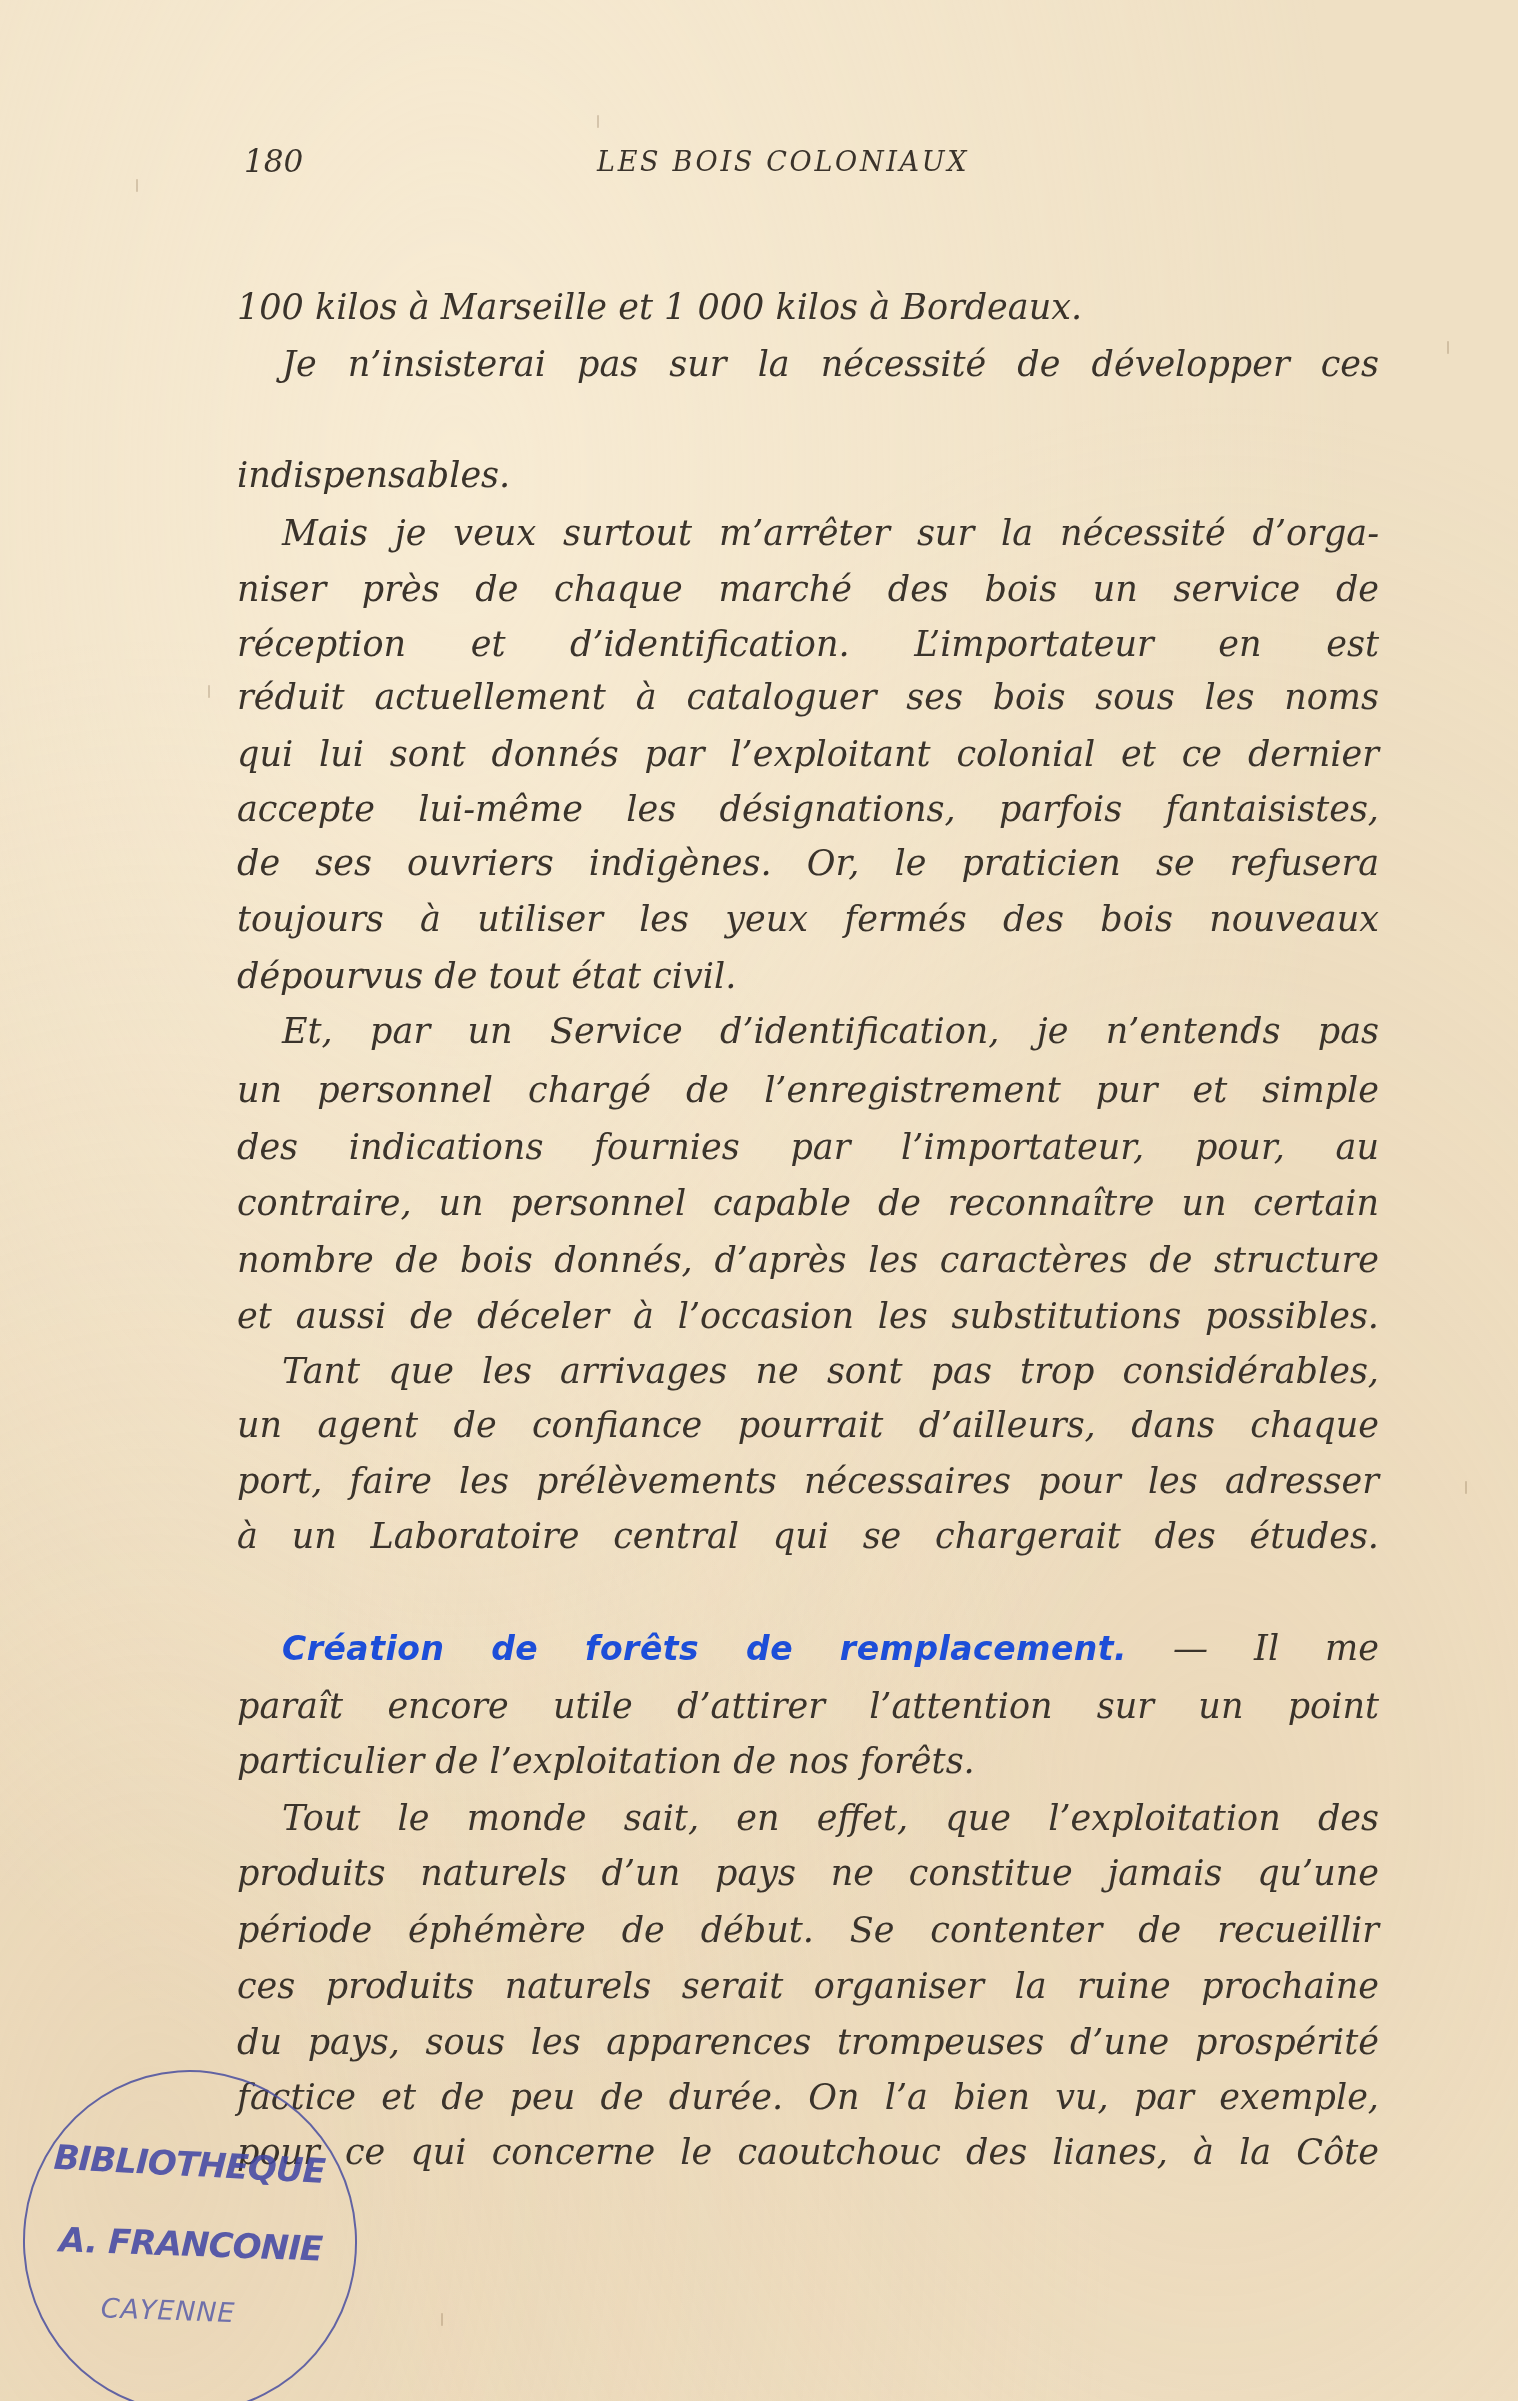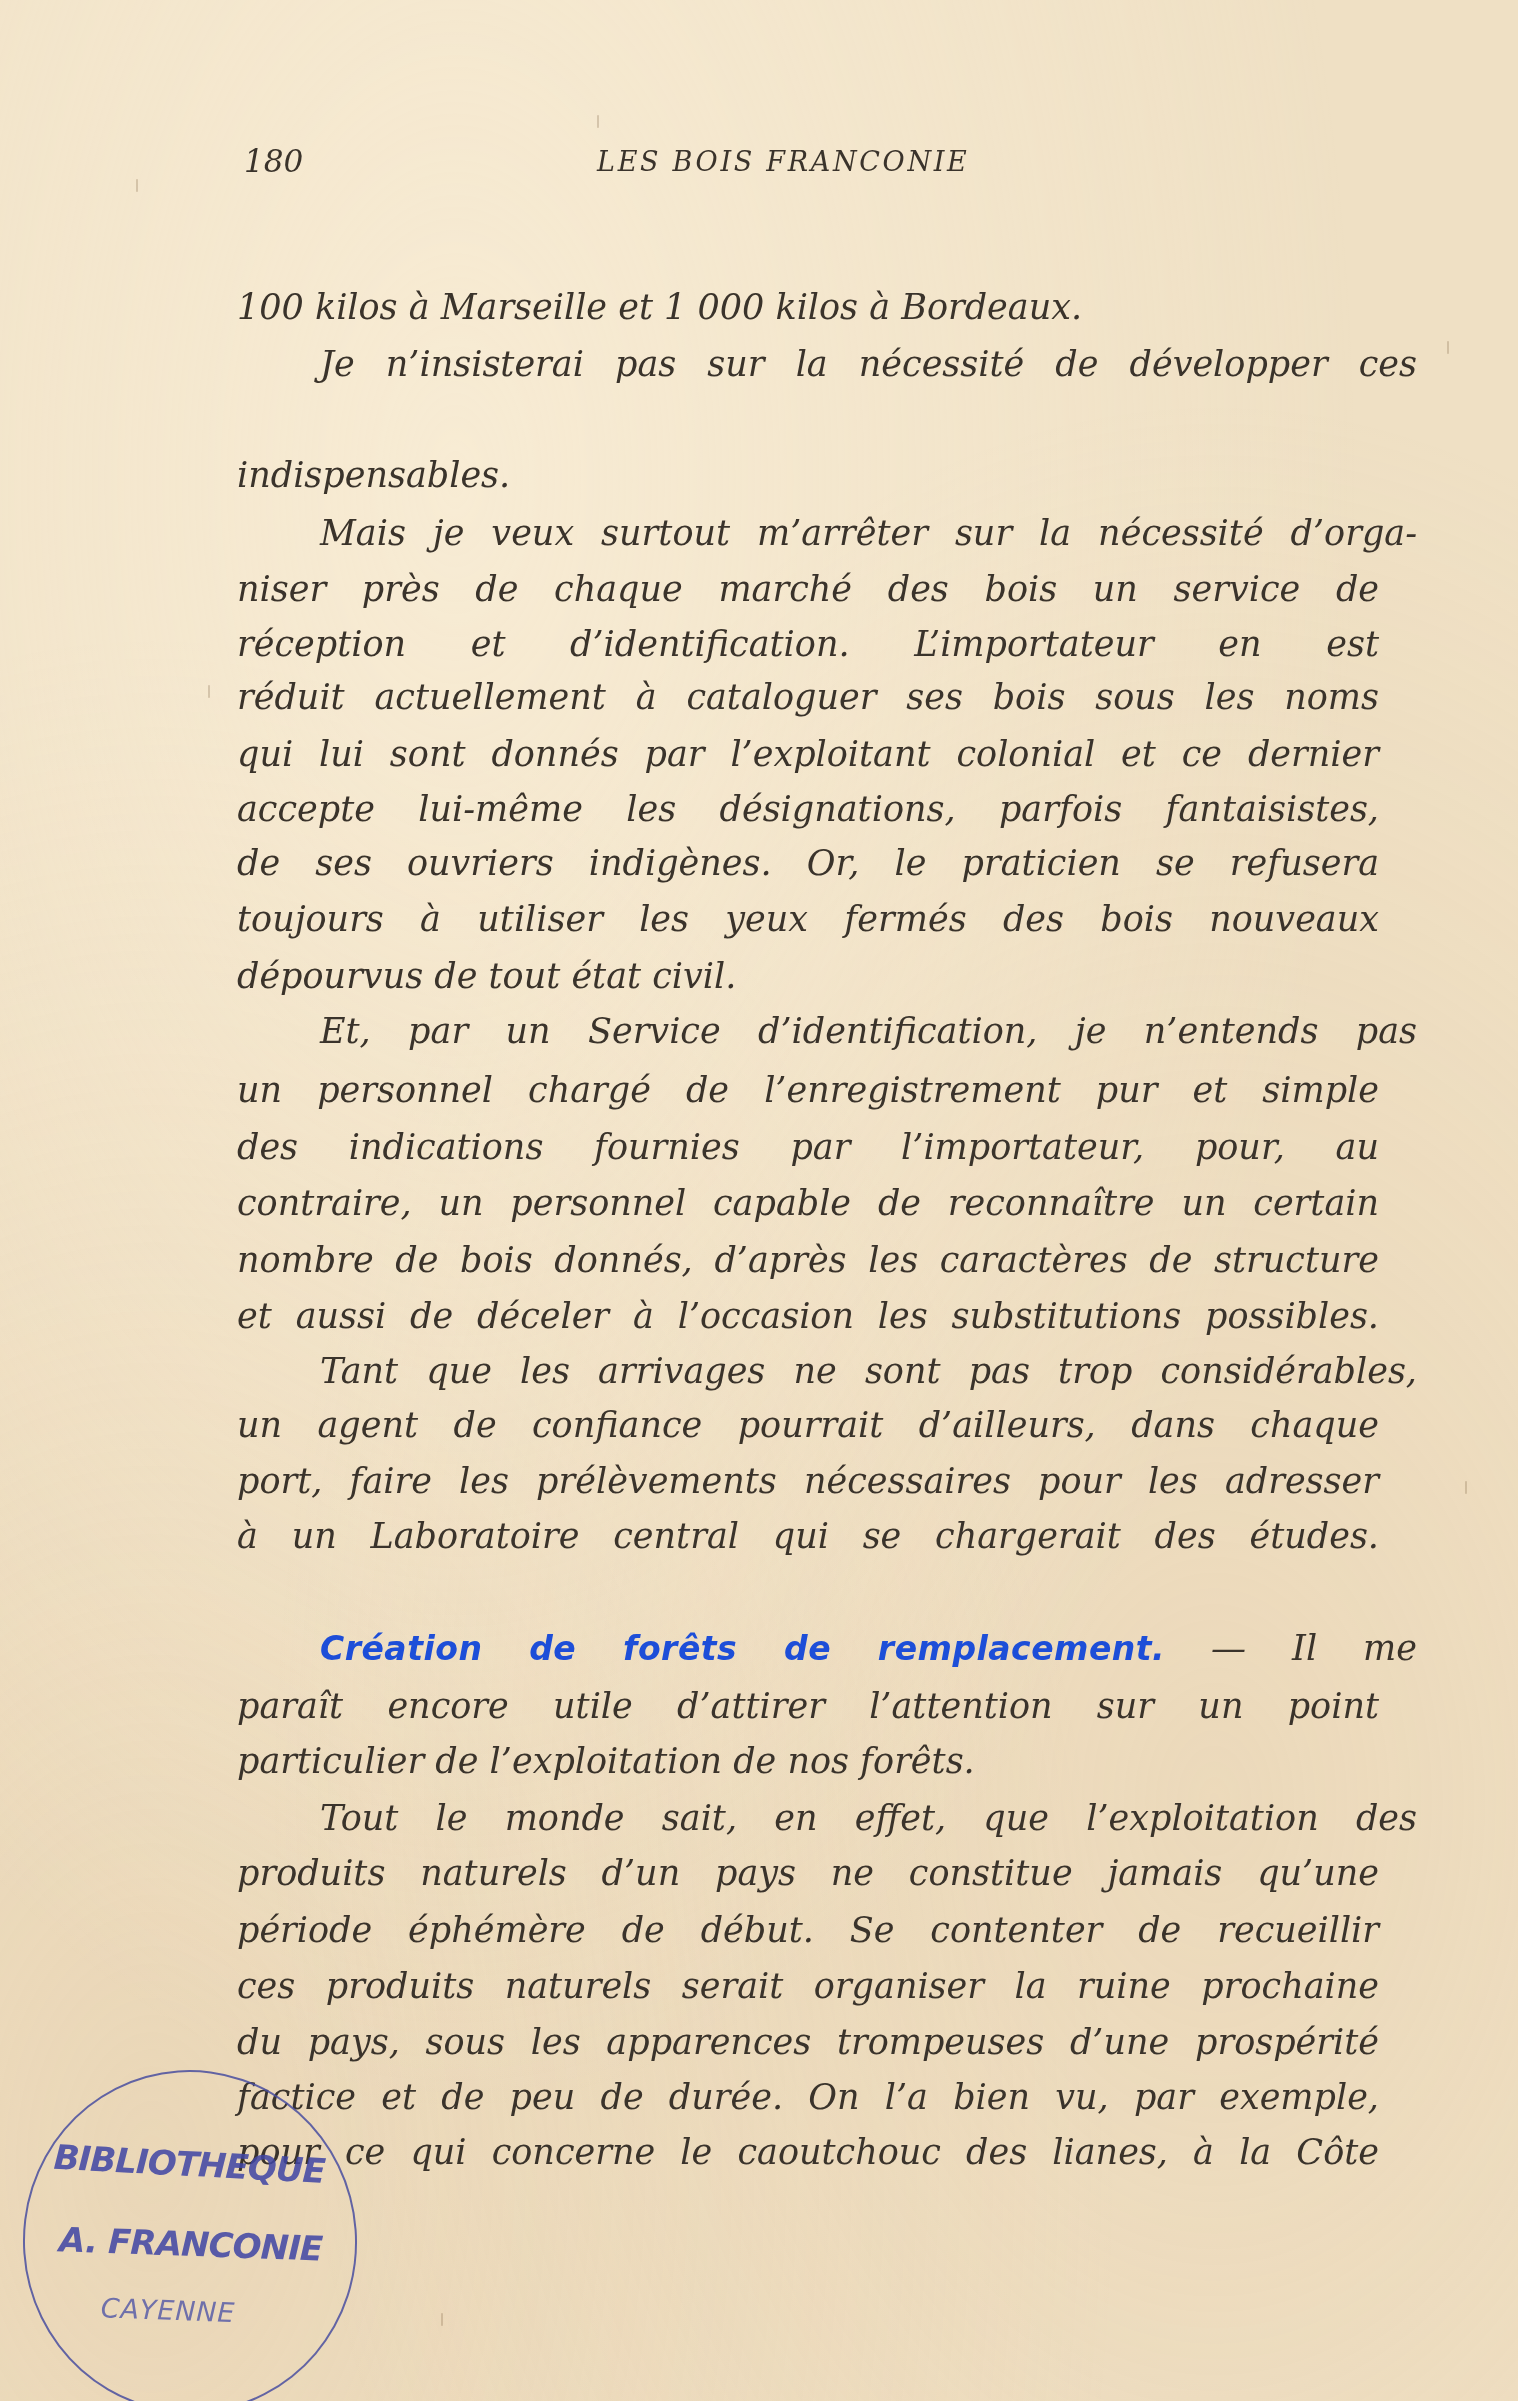--- a/index.html
+++ b/index.html
@@ -19,21 +19,21 @@
   .folio { position: absolute; left: 0; top: 0; font-size: 31px; letter-spacing: 0px; color: #3a332b; }
   .running-title { position: absolute; left: 353px; top: 2.7px; font-size: 27px; letter-spacing: 2.7px; color: #3a332b; font-variant: small-caps; }
   .line {
     position: absolute; left: 237px; width: 1142px;
     font-size: 35px; line-height: 45px; height: 45px;
     white-space: nowrap; text-align: justify; text-align-last: justify;
     color: #3a332b;
     transform-origin: left center;
   }
   .line.last { text-align-last: left; }
-  .line.indent { left: 282px; width: 1097px; margin-left: 38px; }
+  .line.indent { left: 282px; width: 1097px; }
   .heading-run { font-family: "DejaVu Sans", "Liberation Sans", sans-serif; font-weight: bold; font-size: 33px; color: #1d4ed8; letter-spacing: 0.5px; }
   .stamp {
     position: absolute; left: 22.6px; top: 2054px; width: 330px; height: 339px;
     border: 2.7px solid #4a4fa0; border-radius: 50%;
     opacity: 0.85; transform: rotate(-4deg);
   }
   .stamp-text {
     position: absolute; font-family: "DejaVu Sans", "Liberation Sans", sans-serif;
     font-weight: bold; color: #3f45a5; white-space: nowrap;
   }
@@ -42,21 +42,21 @@
   .stamp-l3 { left: 71px; top: 221px; font-size: 27px; font-weight: normal; transform: rotate(6deg); color: #5a5ea8; letter-spacing: 0.9px; }
   .speck { position: absolute; background: rgba(120,90,60,0.25); width: 1.8px; height: 12.7px; border-radius: 0.9px; }
 </style>
 </head>
 <body>
 
 <div class="page">
 
   <div class="running-head">
     <span class="folio">180</span>
-    <span class="running-title">LES BOIS FRANCONIE</span>
+    <span class="running-title">LES BOIS COLONIAUX</span>
   </div>
 
   <div class="line last" style="top:269px">100 kilos à Marseille et 1 000 kilos à Bordeaux.</div>
   <div class="line indent" style="top:326px">Je n’insisterai pas sur la nécessité de développer ces</div>
   <div class="line last" style="top:437px">indispensables.</div>
   <div class="line indent" style="top:495px">Mais je veux surtout m’arrêter sur la nécessité d’orga-</div>
   <div class="line" style="top:551px">niser près de chaque marché des bois un service de</div>
   <div class="line" style="top:606px">réception et d’identification. L’importateur en est</div>
   <div class="line" style="top:659px">réduit actuellement à cataloguer ses bois sous les noms</div>
   <div class="line" style="top:716px">qui lui sont donnés par l’exploitant colonial et ce dernier</div>

